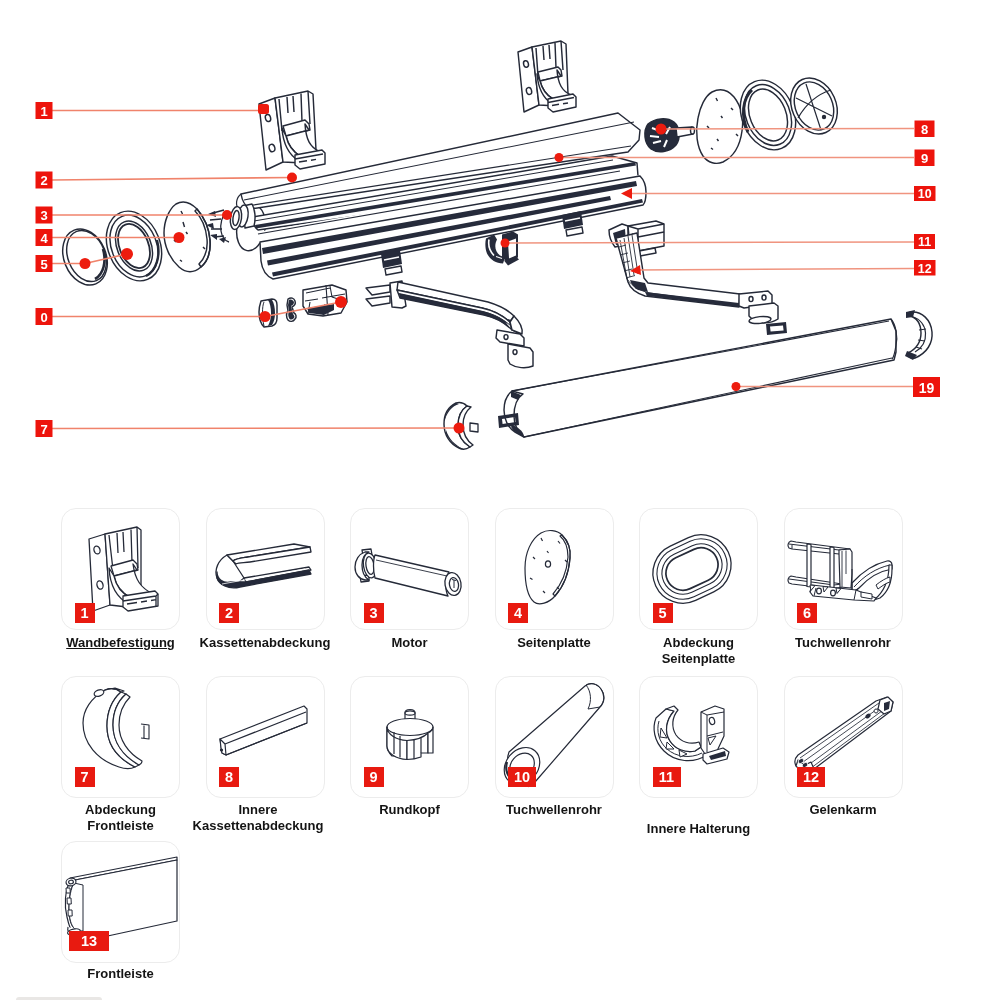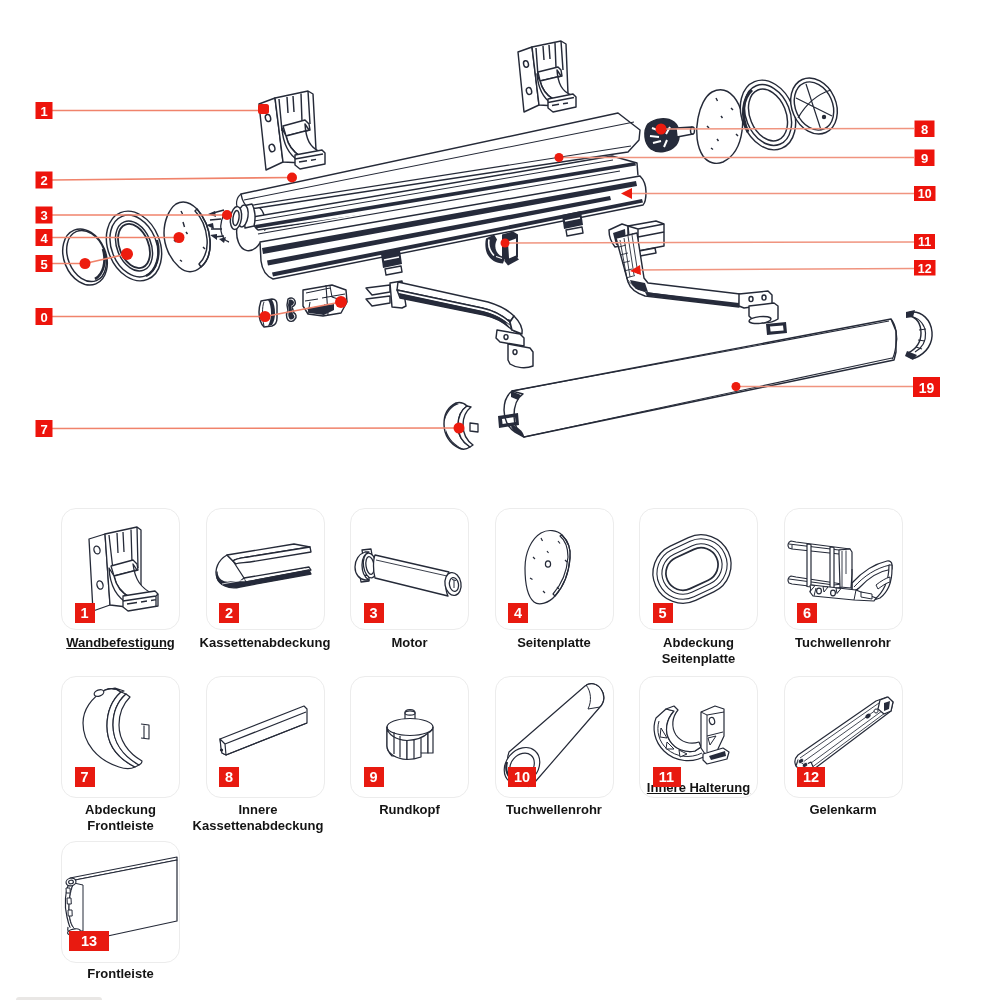--- a/index.html
+++ b/index.html
@@ -304,21 +304,21 @@
 <div class="blabel" style="left:40.5px;top:635px;text-decoration:underline;">Wandbefestigung</div>
 <div class="blabel" style="left:185px;top:635px;">Kassettenabdeckung</div>
 <div class="blabel" style="left:329.5px;top:635px;">Motor</div>
 <div class="blabel" style="left:474px;top:635px;">Seitenplatte</div>
 <div class="blabel" style="left:618.5px;top:635px;">Abdeckung<br>Seitenplatte</div>
 <div class="blabel" style="left:763px;top:635px;">Tuchwellenrohr</div>
 <div class="blabel" style="left:40.5px;top:802px;">Abdeckung<br>Frontleiste</div>
 <div class="blabel" style="left:178px;top:802px;">Innere<br>Kassettenabdeckung</div>
 <div class="blabel" style="left:329.5px;top:802px;">Rundkopf</div>
 <div class="blabel" style="left:474px;top:802px;text-align:center;">Tuchwellenrohr</div>
-<div class="blabel" style="left:618.5px;top:780px;text-decoration:underline;">Innere Halterung</div>
+<div class="blabel" style="left:618.5px;top:821px;">Innere Halterung</div>
 <div class="blabel" style="left:763px;top:802px;">Gelenkarm</div>
 <div class="blabel" style="left:40.5px;top:966px;">Frontleiste</div>
 </div>
 <div id="cardart">
 
 <svg class="csvg" style="left:61px;top:508px;" width="119" height="122" viewBox="0 0 119 122" fill="none" stroke="#252a38" stroke-width="1.3" stroke-linejoin="round">
   <path d="M28,31 L44,26 L49,97 L32,103 Z" fill="#fff"></path>
   <ellipse cx="36" cy="42" rx="3" ry="4" transform="rotate(-15 36 42)"></ellipse>
   <ellipse cx="39" cy="77" rx="3" ry="4.2" transform="rotate(-15 39 77)"></ellipse>
   <path d="M44,26 L76,19 L80,22 L80,88 L66,99 L49,97 Z" fill="#fff"></path>

